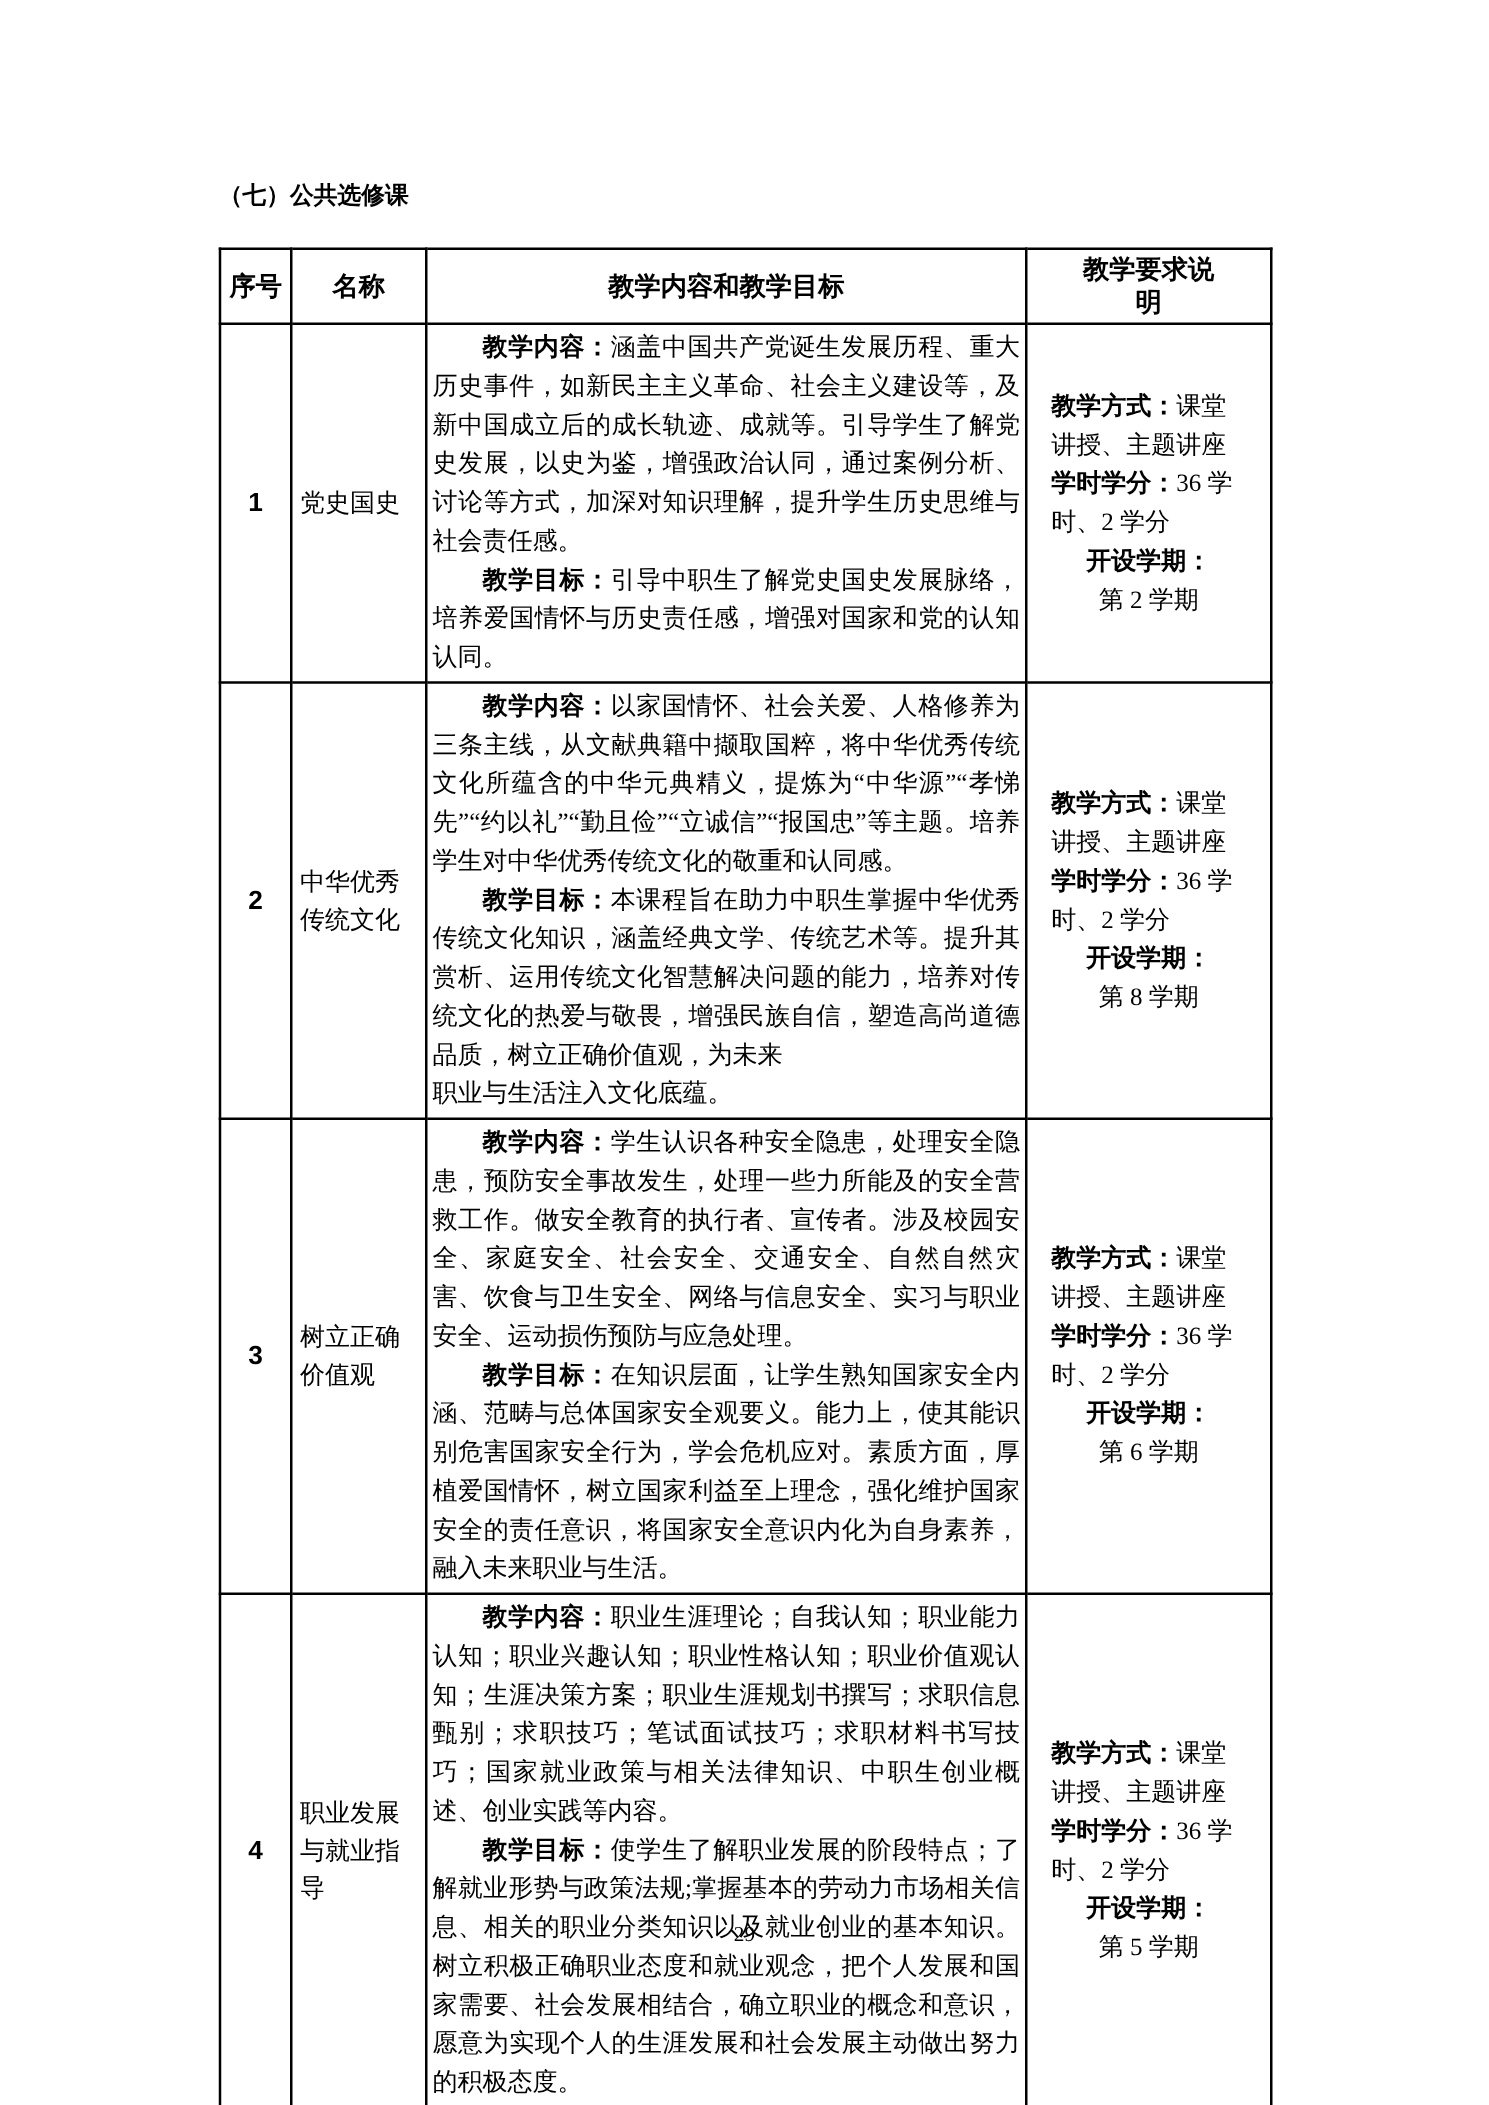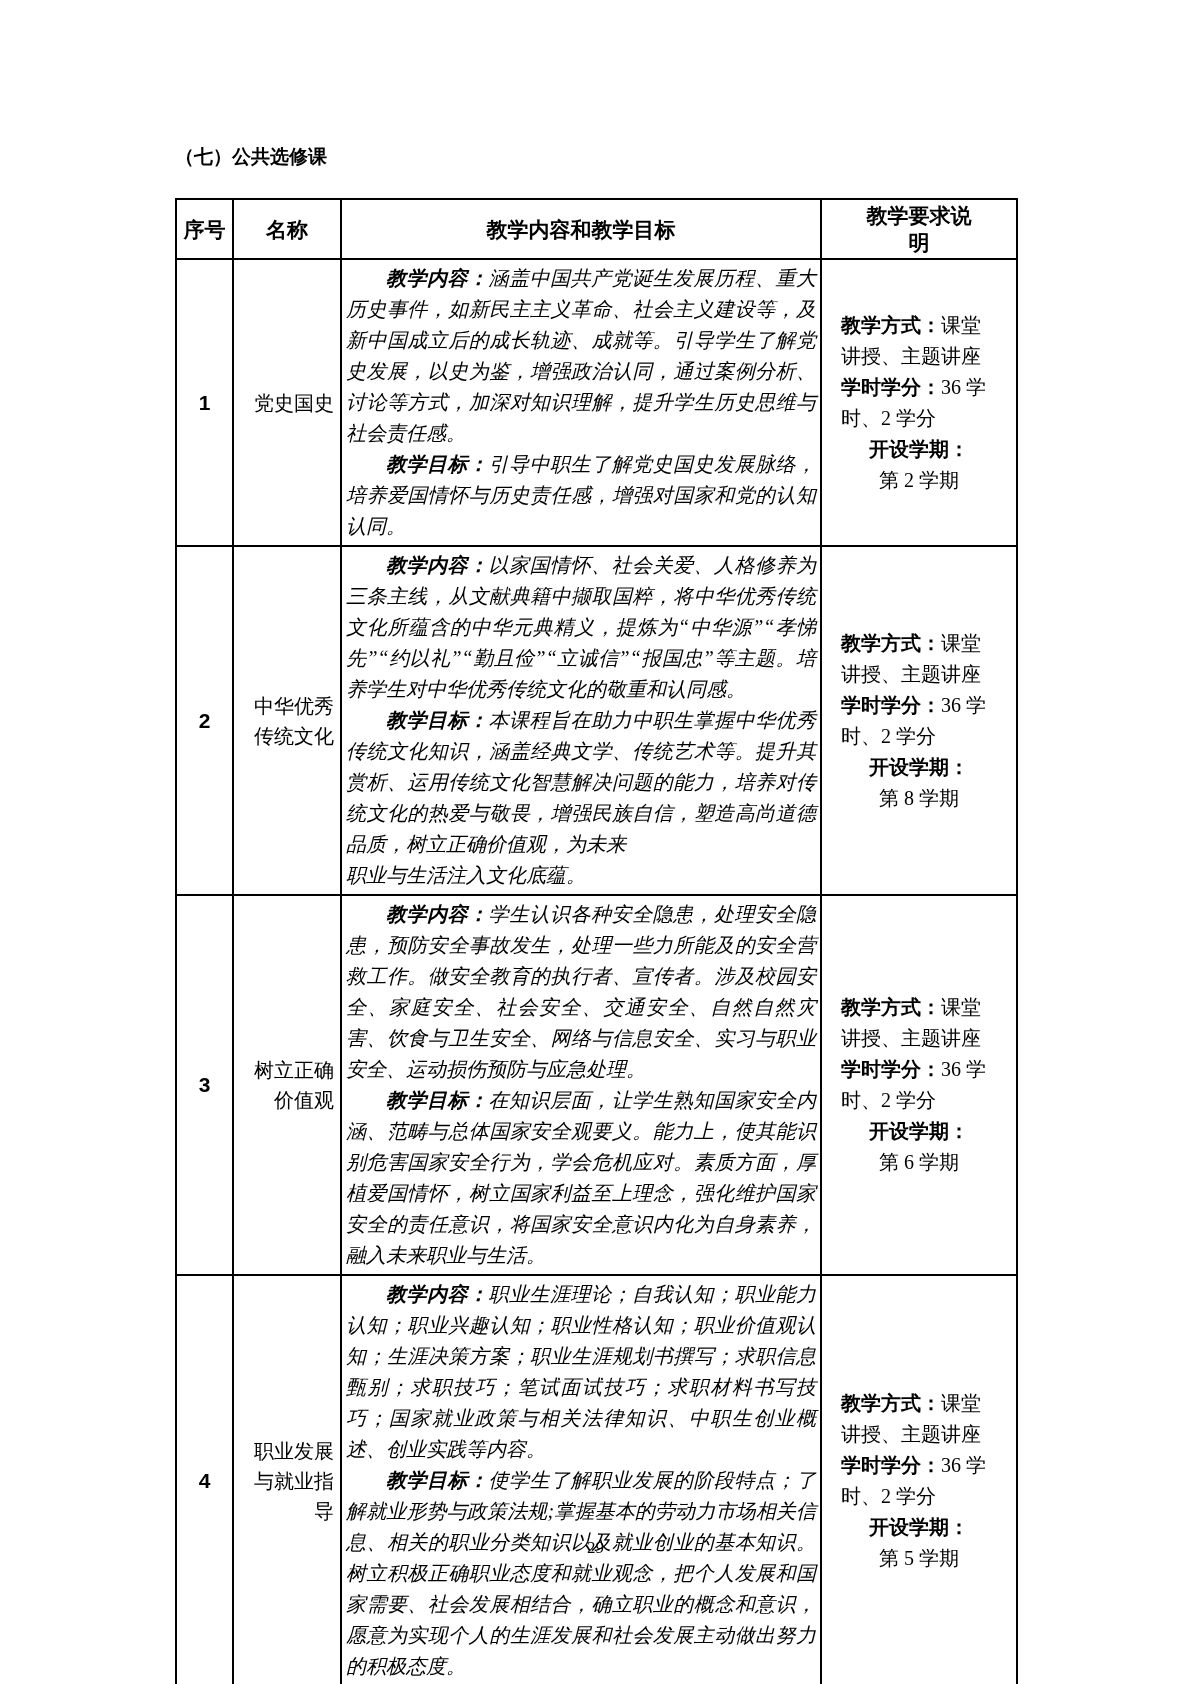--- a/index.html
+++ b/index.html
@@ -61,33 +61,32 @@
     font-family: "Liberation Sans", sans-serif;
     font-weight: bold;
     font-size: 21px;
     text-align: center;
     vertical-align: middle;
   }
   .td-name {
     font-size: 20px;
     line-height: 30px;
     vertical-align: middle;
-    text-align: right;
+    text-align: left;
     padding: 2px 6px;
   }
   .td-content {
     font-size: 20px;
     line-height: 31px;
     vertical-align: middle;
     text-align: justify;
     padding: 3px 4px;
   }
   .td-content p.para {
     margin: 0;
-    font-style: italic;
   }
   .td-content p.indent {
     text-indent: 2em;
   }
   .td-req {
     font-size: 20px;
     line-height: 31px;
     vertical-align: middle;
     padding: 3px 19px;
     text-align: left;

